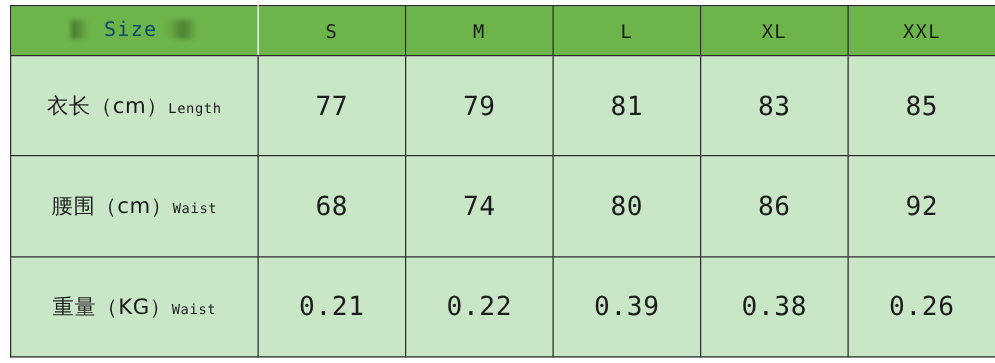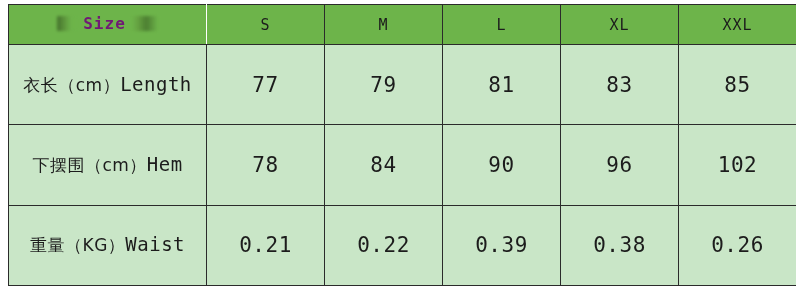--- a/index.html
+++ b/index.html
@@ -87,41 +87,40 @@
     background:
       linear-gradient(90deg,
         rgba(109,180,74,0.30) 0%,
         rgba(96,152,60,0.75) 25%,
         rgba(70,116,45,0.88) 55%,
         rgba(109,180,74,0.40) 100%);
   }
   .size-word {
     font-family: "DejaVu Sans Mono", "Liberation Mono", monospace;
     font-size: 16px;
-    color: #701a75;
+    color: #0c4a6e;
     letter-spacing: 1px;
-    font-weight: bold;
   }
 
   
   table.size-chart tbody tr { height: 40px; }
   table.size-chart tbody td {
     background: #c9e6c7;
   }
   table.size-chart td.row-label {
     font-size: 16px;
     letter-spacing: 0.5px;
   }
   .label-cn {
     font-family: "DejaVu Sans", "Liberation Sans", sans-serif;
     font-size: 17px;
   }
   .label-en {
     font-family: "DejaVu Sans Mono", "Liberation Mono", monospace;
-    font-size: 19px;
+    font-size: 11px;
   }
   table.size-chart td.value {
     font-family: "DejaVu Sans Mono", "Liberation Mono", monospace;
     font-size: 21px;
     letter-spacing: 0.5px;
   }
 </style>
 </head>
 <body>
 
@@ -157,29 +156,29 @@
       <tr>
         <td class="row-label"><span class="label-cn">衣长（cm）</span><span class="label-en">Length</span></td>
         <td class="value">77</td>
         <td class="value">79</td>
         <td class="value">81</td>
         <td class="value">83</td>
         <td class="value">85</td>
       </tr>
 
 
+      <tr>
+        <td class="row-label"><span class="label-cn">腰围（cm）</span><span class="label-en">Waist</span></td>
+        <td class="value">68</td>
+        <td class="value">74</td>
+        <td class="value">80</td>
+        <td class="value">86</td>
+        <td class="value">92</td>
+      </tr>
 
-      <tr>
-        <td class="row-label"><span class="label-cn">下摆围（cm）</span><span class="label-en">Hem</span></td>
-        <td class="value">78</td>
-        <td class="value">84</td>
-        <td class="value">90</td>
-        <td class="value">96</td>
-        <td class="value">102</td>
-      </tr>
 
 
       <tr>
         <td class="row-label"><span class="label-cn">重量（KG）</span><span class="label-en">Waist</span></td>
         <td class="value">0.21</td>
         <td class="value">0.22</td>
         <td class="value">0.39</td>
         <td class="value">0.38</td>
         <td class="value">0.26</td>
       </tr>

